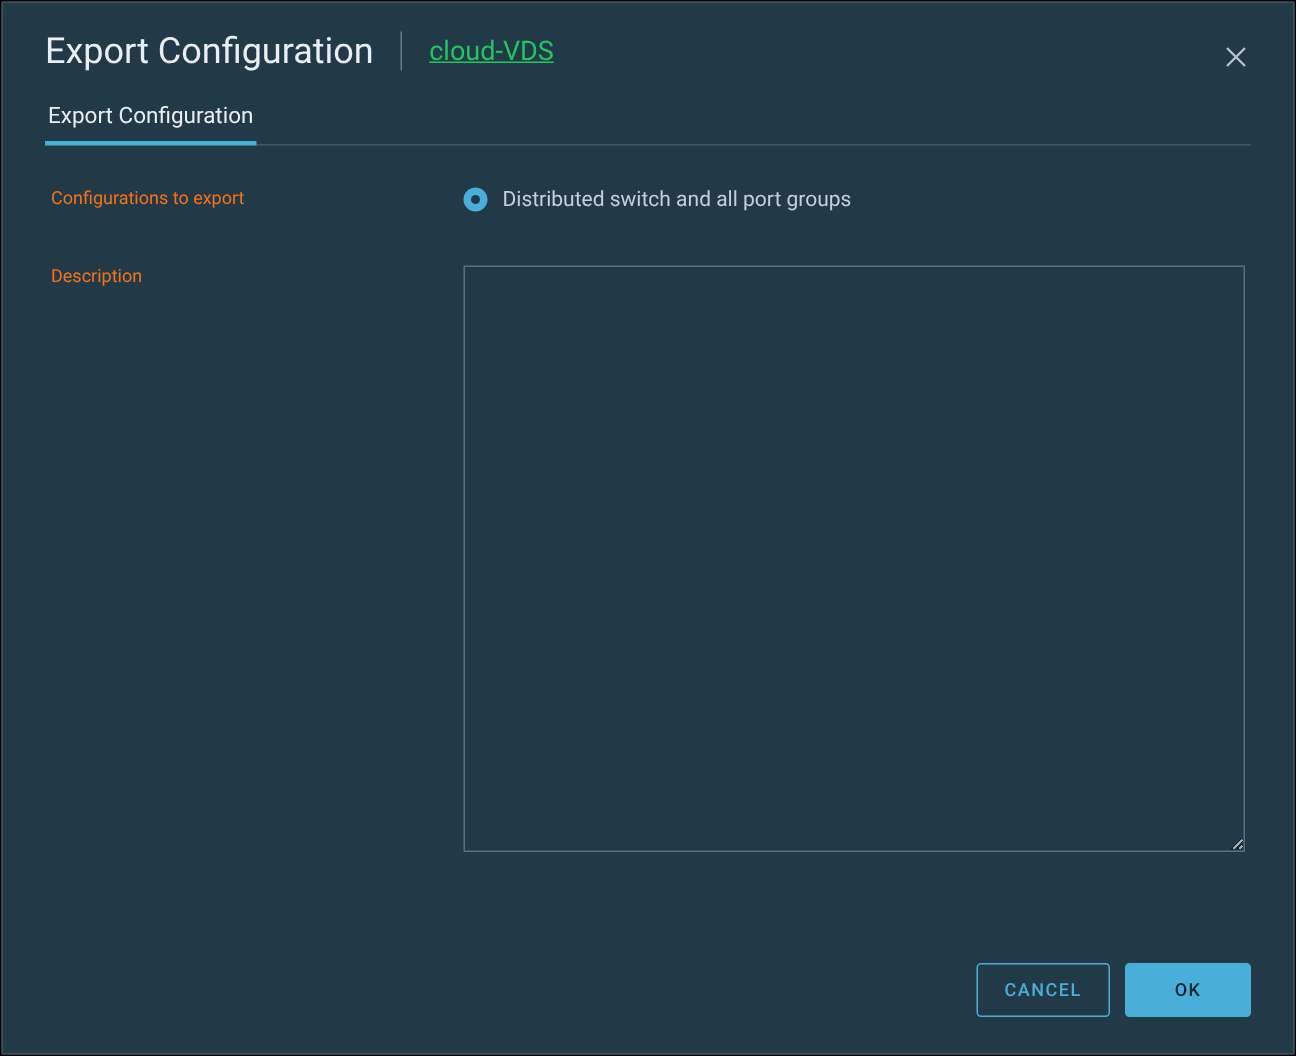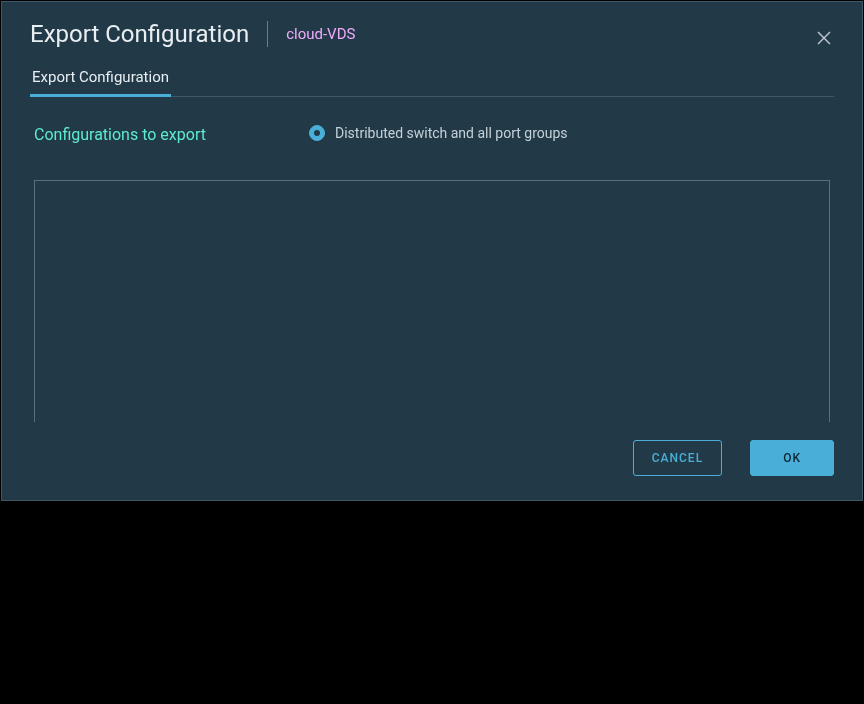--- a/index.html
+++ b/index.html
@@ -13,21 +13,21 @@
       background: #000;
       width: 864px;
       height: 704px;
       overflow: hidden;
     }
     
     .dialog {
       background: #223a48;
       border: 1px solid #3d5766;
       width: 862px;
-      height: 500px;
+      height: 702px;
       margin: 1px;
       color: #c5d1d8;
       display: flex;
       flex-direction: column;
     }
     
     .dialog-header {
       display: flex;
       align-items: center;
       padding: 18px 28px 10px 28px;
@@ -41,23 +41,24 @@
     }
     
     .title-separator {
       width: 1px;
       height: 26px;
       background: #6a7f8c;
       margin: 0 18px;
     }
     
     .dialog-subtitle {
-      font-size: 15px;
+      font-size: 18px;
       font-weight: 400;
-      color: #f0abfc;
+      color: #22c55e;
+      text-decoration: underline;
     }
     
     .close-button {
       position: absolute;
       right: 28px;
       top: 26px;
       width: 20px;
       height: 20px;
       cursor: pointer;
       color: #b8c5cd;
@@ -112,22 +113,22 @@
       display: flex;
       margin-bottom: 36px;
     }
     
     .form-row.align-start {
       align-items: flex-start;
     }
     
     .form-label {
       width: 275px;
-      font-size: 16px;
-      color: #5eead4;
+      font-size: 12px;
+      color: #f97316;
       padding-top: 0;
     }
     
     .form-control {
       flex: 1;
     }
     
     .radio-group {
       display: flex;
       flex-direction: column;
@@ -186,21 +187,21 @@
     
     .textarea-wrapper {
       position: relative;
       width: 100%;
     }
     
     .dialog-footer {
       padding: 18px 28px 24px 28px;
       display: flex;
       justify-content: flex-end;
-      gap: 28px;
+      gap: 10px;
     }
     
     .btn {
       height: 36px;
       padding: 0 18px;
       font-size: 12px;
       letter-spacing: 1px;
       font-weight: 500;
       cursor: pointer;
       border-radius: 3px;
@@ -253,20 +254,21 @@
         <div class="radio-group">
           <div class="radio-option">
             <span class="radio-circle selected"></span>
             <span class="radio-label">Distributed switch and all port groups</span>
           </div>
         </div>
       </div>
     </div>
 
     <div class="form-row align-start">
+      <div class="form-label">Description</div>
       <div class="form-control">
         <div class="textarea-wrapper">
           <textarea class="description-textarea" style=""></textarea>
         </div>
       </div>
     </div>
 
   </div>
 
   <div class="dialog-footer">

